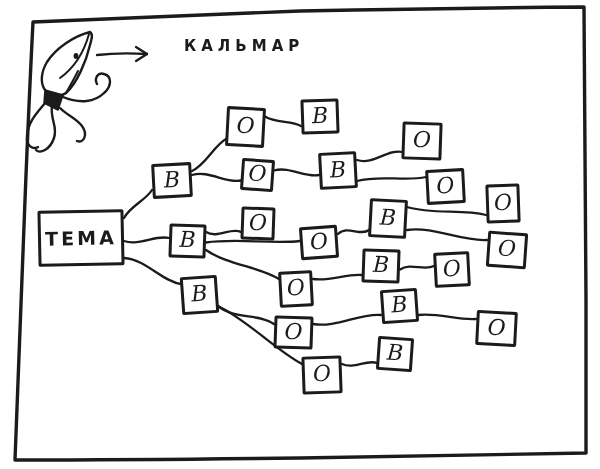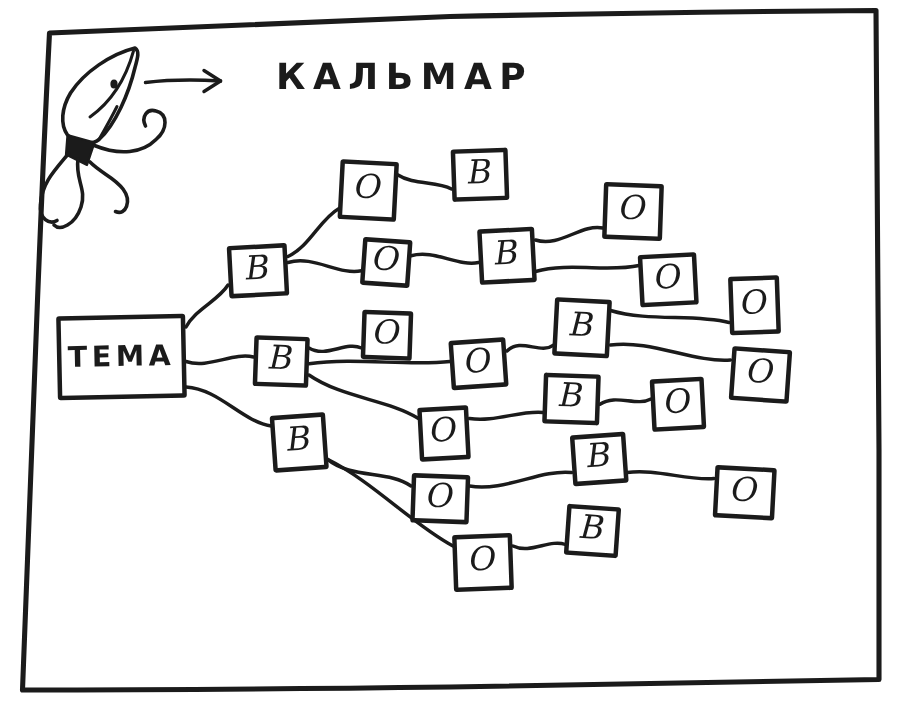--- a/index.html
+++ b/index.html
@@ -14,21 +14,21 @@
   svg.art {
     position: absolute;
     left: 0; top: 0;
     width: 600px; height: 469px;
   }
   .title {
     position: absolute;
     left: 184px; top: 37px;
     font-family: "DejaVu Sans", sans-serif;
     font-weight: bold;
-    font-size: 24px;
+    font-size: 15px;
     letter-spacing: 5px;
     color: #1b1b1b;
   }
   .topic-box {
     position: absolute;
     left: 38px; top: 210px;
     width: 86px; height: 56px;
     border: 3px solid #1b1b1b;
     background: #ffffff;
     display: flex;

